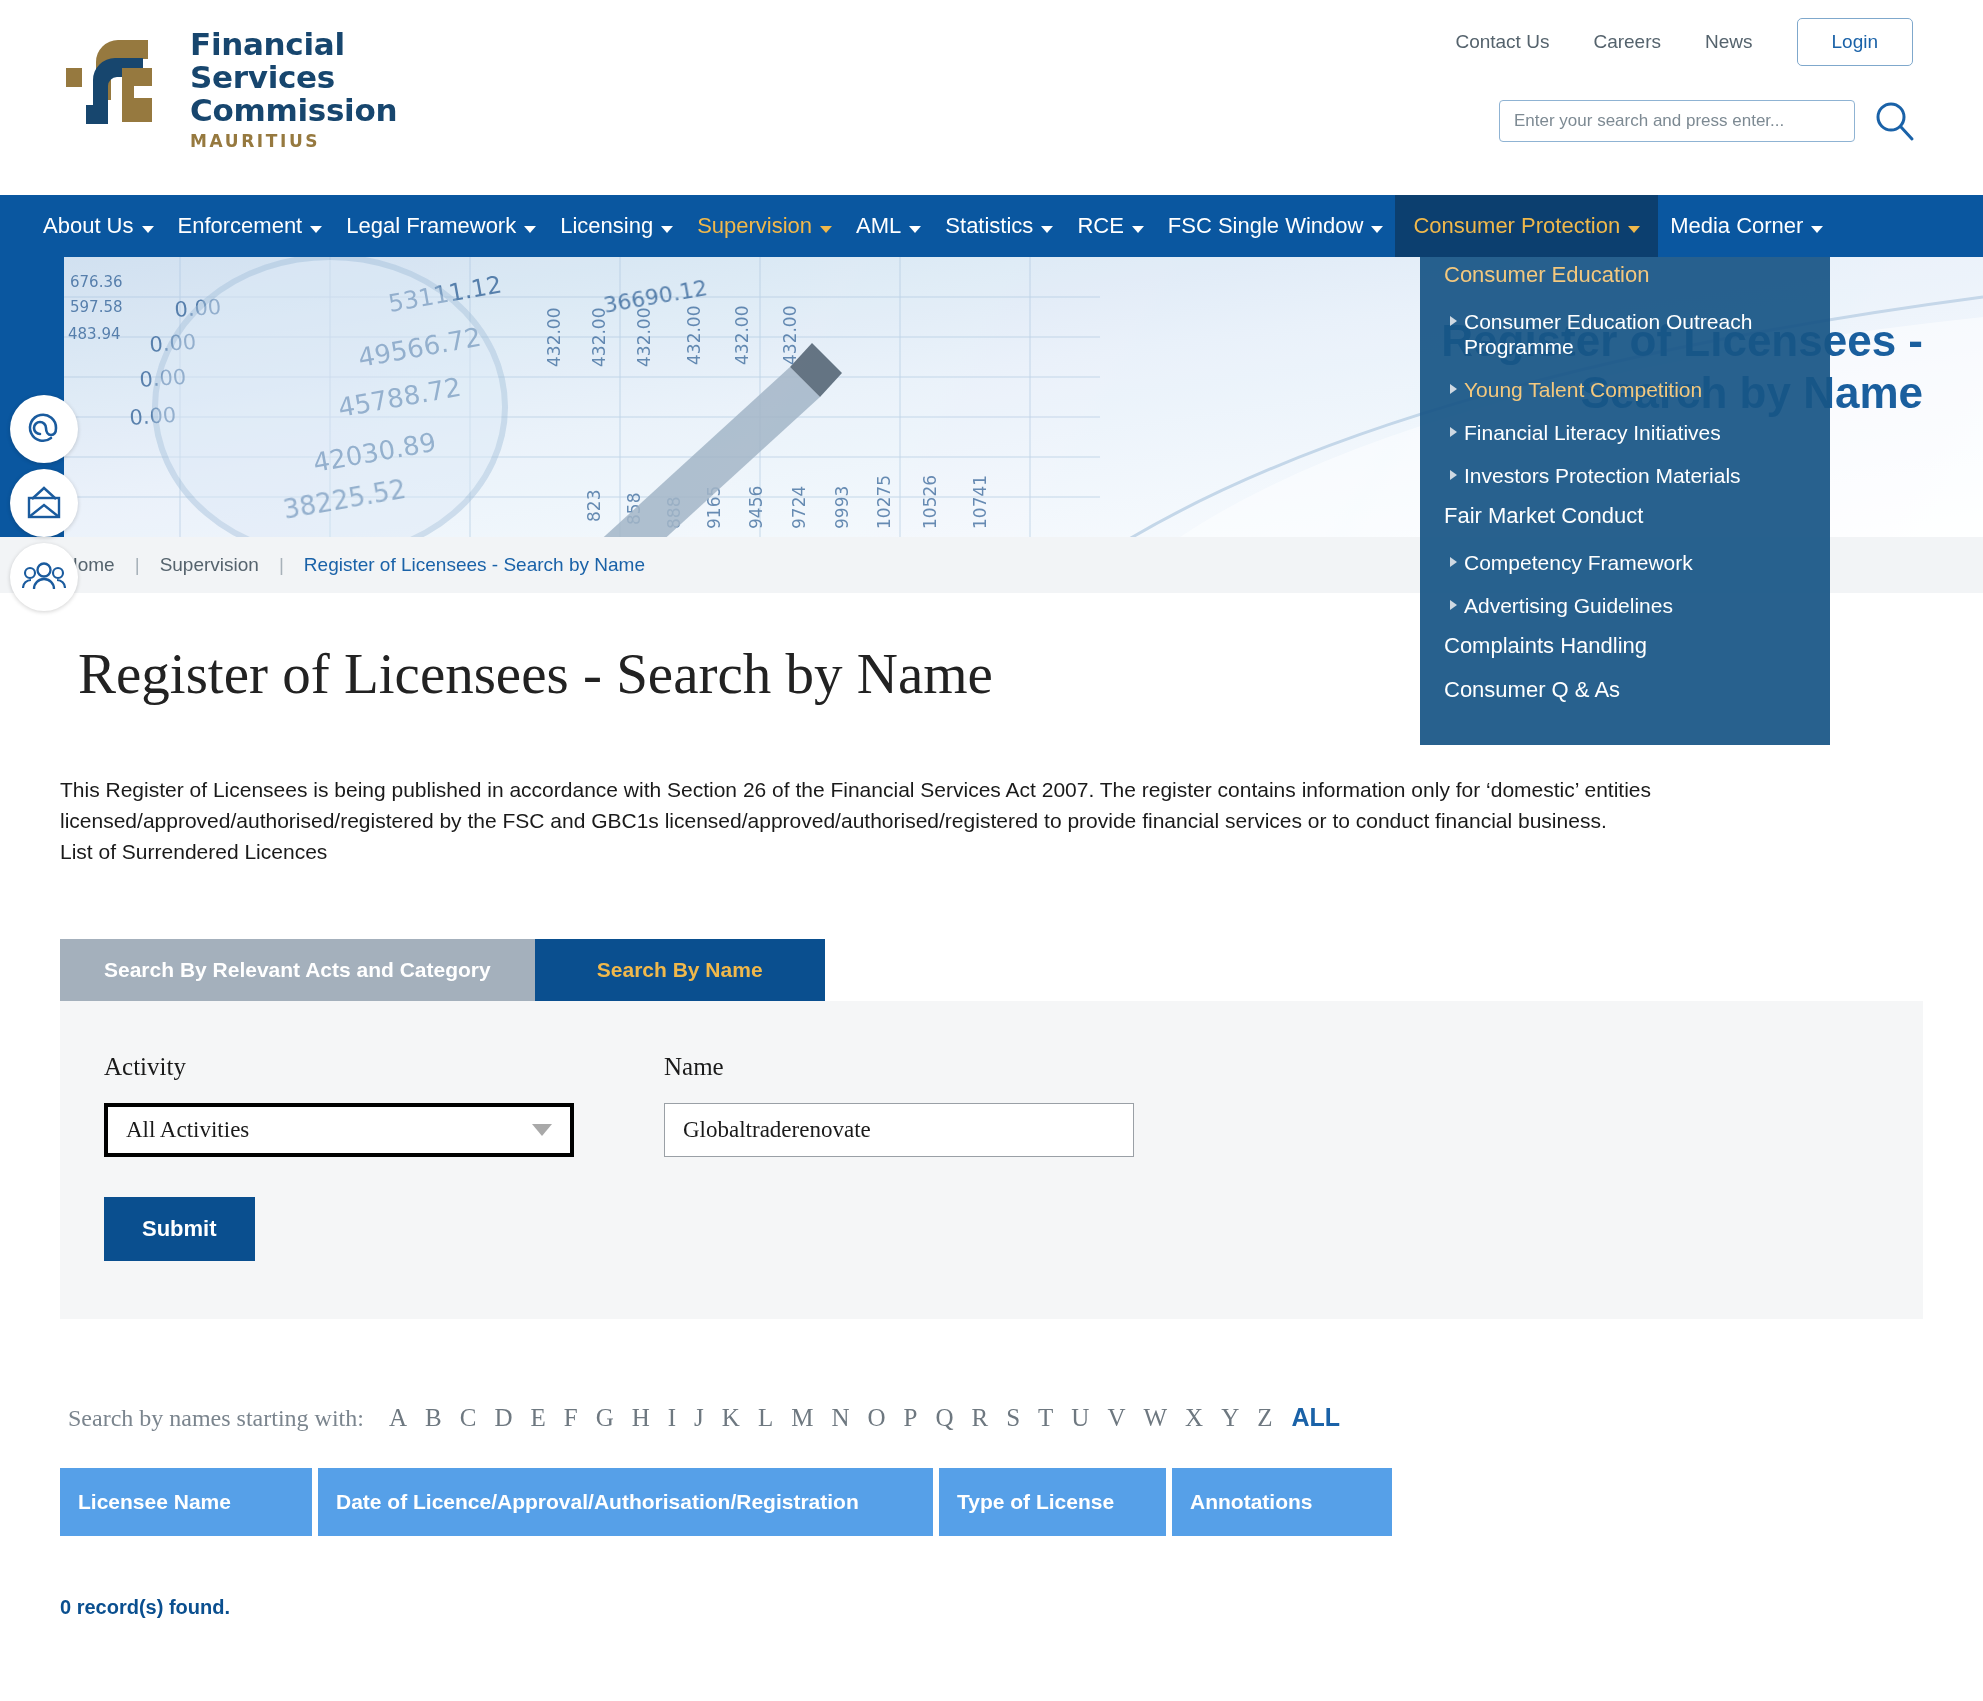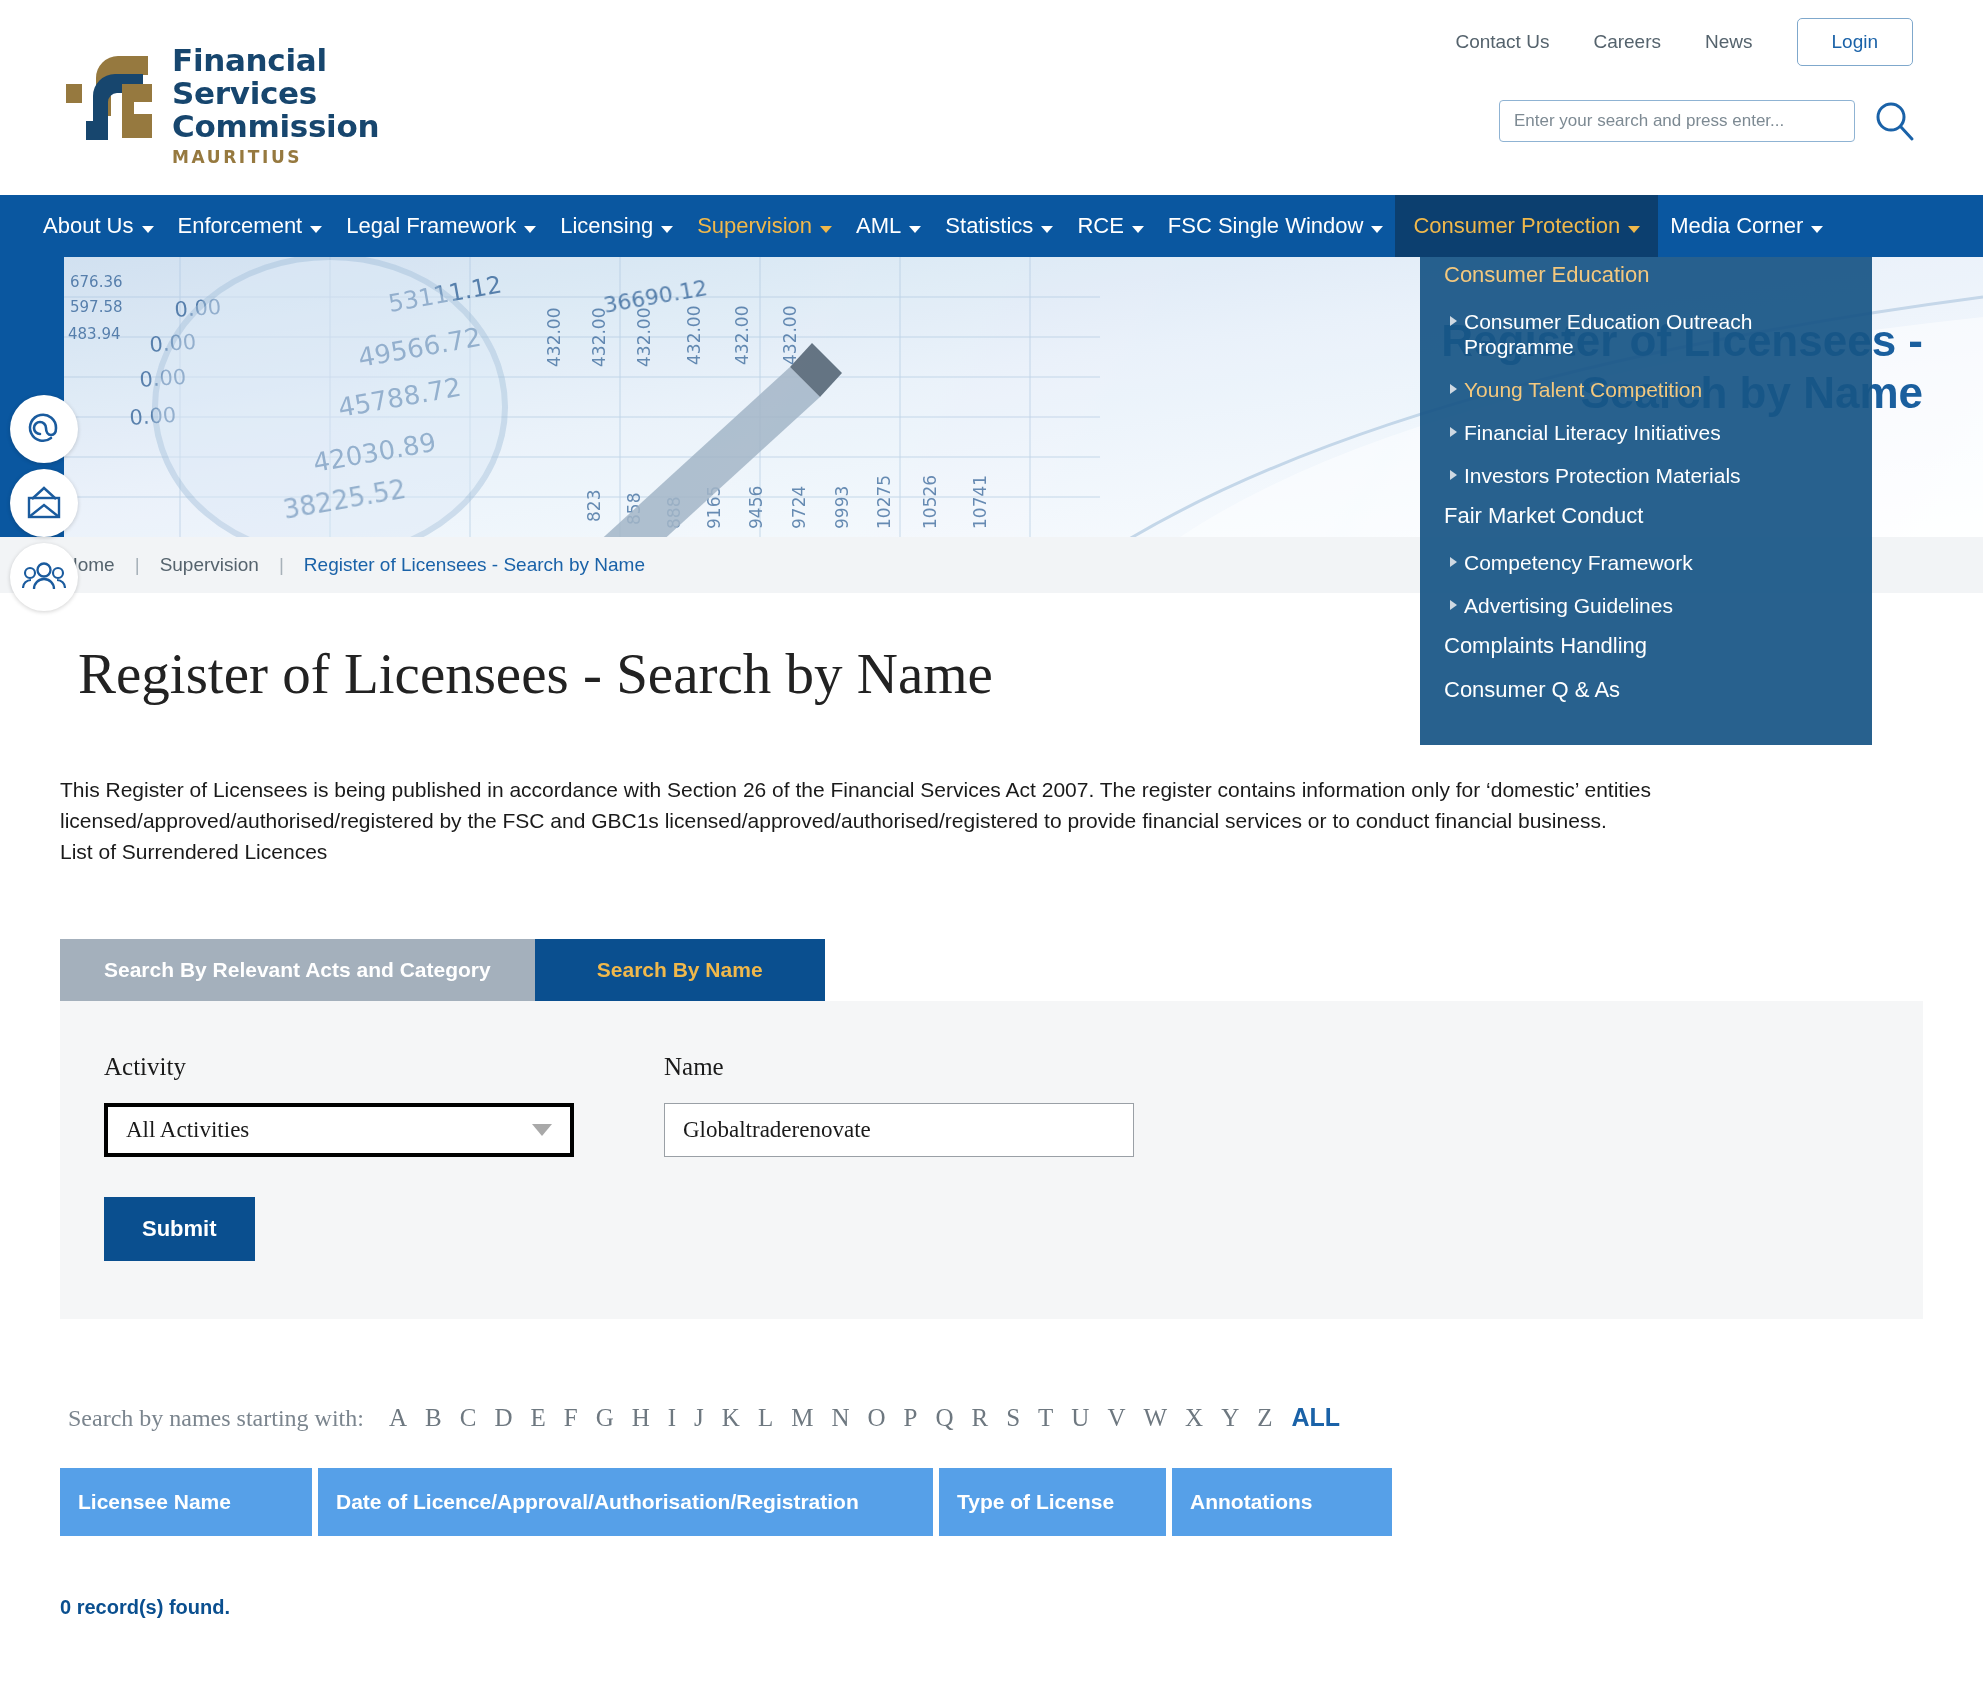--- a/index.html
+++ b/index.html
@@ -12,22 +12,22 @@
   body { width: 1983px; height: 1701px; position: relative; overflow: hidden; }
 
   
   .topbar {
     position: relative;
     height: 195px;
     background: #ffffff;
   }
   .logo-wrap {
     position: absolute;
-    left: 64px; top: 44px;
-    display: flex; align-items: flex-start; 
+    left: 64px; top: 28px;
+    display: flex; align-items: flex-start; gap: 18px;
   }
   .logo-mark { width: 108px; height: 108px; position: relative; flex: 0 0 auto; }
   .logo-text { display: flex; flex-direction: column; }
   .logo-line {
     font-family: "DejaVu Sans", sans-serif;
     font-weight: bold;
     font-size: 31px;
     line-height: 33px;
     color: #17466e;
     letter-spacing: -0.3px;
@@ -110,21 +110,21 @@
     border-left: 6px solid transparent;
     border-right: 6px solid transparent;
     border-top: 7px solid currentColor;
     position: relative; top: 3px;
   }
 
   
   .dropdown {
     position: absolute;
     left: 1420px; top: 220px;
-    width: 452px;
+    width: 410px;
     background: rgba(24,85,133,0.93);
     padding: 36px 0 30px 0;
     z-index: 35;
   }
   .dd-head {
     color: #f3c87e;
     font-size: 22px;
     padding: 6px 24px 12px 24px;
     cursor: pointer;
   }

